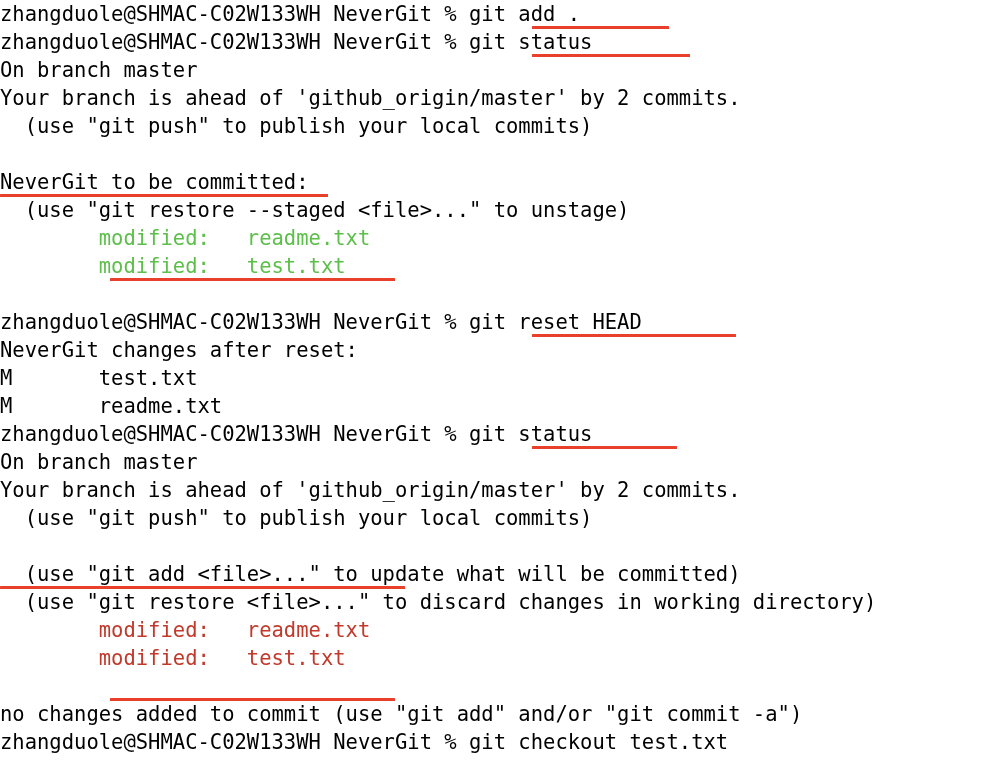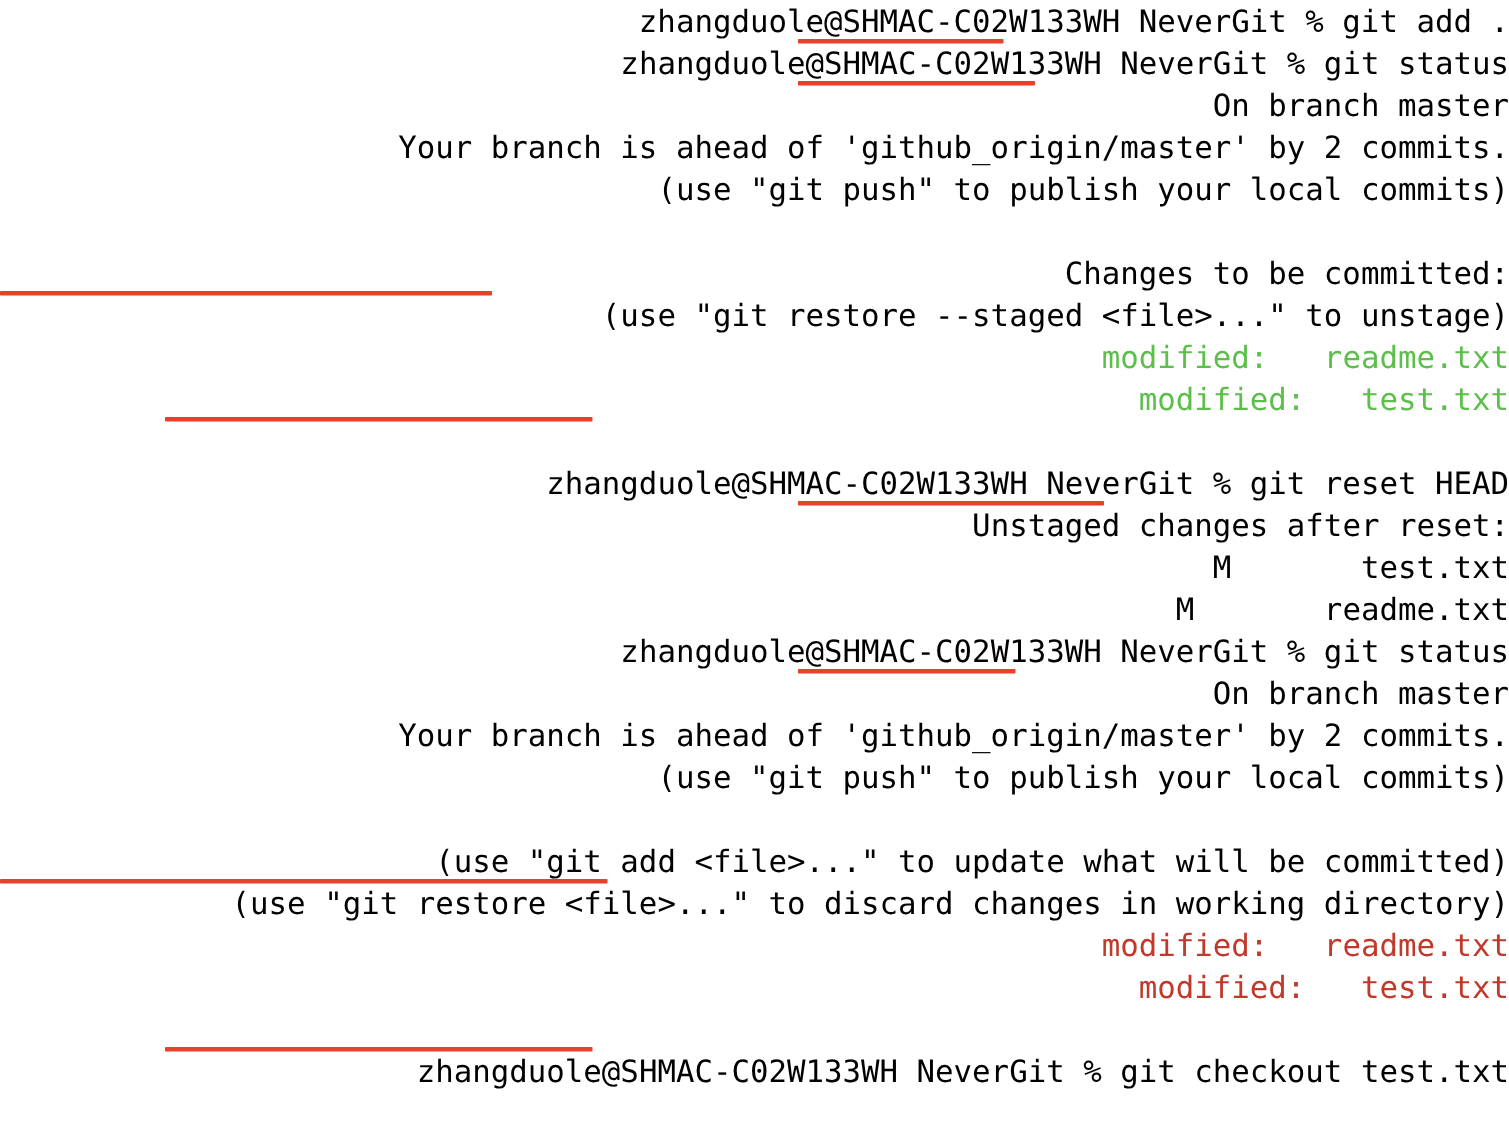--- a/index.html
+++ b/index.html
@@ -10,21 +10,20 @@
   }
   body {
     font-family: "DejaVu Sans Mono", "Liberation Mono", monospace;
   }
   #terminal {
     position: relative;
     width: 1006px;
     height: 764px;
     overflow: hidden;
     background: #ffffff;
-    text-align: right;
   }
   #lines {
     position: absolute;
     left: 0;
     top: 0;
     width: 1006px;
   }
   .line {
     position: relative;
     height: 28px;
@@ -50,39 +49,40 @@
 <body>
 
 <div id="terminal">
   <div id="lines">
       <div class="line"><span class="seg c-default">zhangduole@SHMAC-C02W133WH NeverGit % </span><span class="seg c-default">git add .</span></div>
       <div class="line"><span class="seg c-default">zhangduole@SHMAC-C02W133WH NeverGit % </span><span class="seg c-default">git status</span></div>
       <div class="line"><span class="seg c-default">On branch master</span></div>
       <div class="line"><span class="seg c-default">Your branch is ahead of 'github_origin/master' by 2 commits.</span></div>
       <div class="line"><span class="seg c-default">  (use "git push" to publish your local commits)</span></div>
       <div class="line"><span class="seg c-default"></span></div>
-      <div class="line"><span class="seg c-default">Changes to be committed:</span></div>
+      <div class="line"><span class="seg c-default">NeverGit to be committed:</span></div>
       <div class="line"><span class="seg c-default">  (use "git restore --staged &lt;file&gt;..." to unstage)</span></div>
       <div class="line"><span class="seg c-green">        modified:   readme.txt</span></div>
       <div class="line"><span class="seg c-green">        modified:   test.txt</span></div>
       <div class="line"><span class="seg c-default"></span></div>
       <div class="line"><span class="seg c-default">zhangduole@SHMAC-C02W133WH NeverGit % </span><span class="seg c-default">git reset HEAD</span></div>
-      <div class="line"><span class="seg c-default">Unstaged changes after reset:</span></div>
+      <div class="line"><span class="seg c-default">NeverGit changes after reset:</span></div>
       <div class="line"><span class="seg c-default">M	test.txt</span></div>
       <div class="line"><span class="seg c-default">M	readme.txt</span></div>
       <div class="line"><span class="seg c-default">zhangduole@SHMAC-C02W133WH NeverGit % </span><span class="seg c-default">git status</span></div>
       <div class="line"><span class="seg c-default">On branch master</span></div>
       <div class="line"><span class="seg c-default">Your branch is ahead of 'github_origin/master' by 2 commits.</span></div>
       <div class="line"><span class="seg c-default">  (use "git push" to publish your local commits)</span></div>
       <div class="line"><span class="seg c-default"></span></div>
       <div class="line"><span class="seg c-default">  (use "git add &lt;file&gt;..." to update what will be committed)</span></div>
       <div class="line"><span class="seg c-default">  (use "git restore &lt;file&gt;..." to discard changes in working directory)</span></div>
       <div class="line"><span class="seg c-red">        modified:   readme.txt</span></div>
       <div class="line"><span class="seg c-red">        modified:   test.txt</span></div>
       <div class="line"><span class="seg c-default"></span></div>
+      <div class="line"><span class="seg c-default">no changes added to commit (use "git add" and/or "git commit -a")</span></div>
       <div class="line"><span class="seg c-default">zhangduole@SHMAC-C02W133WH NeverGit % </span><span class="seg c-default">git checkout test.txt</span></div>
     </div>
   <div id="annotations">
       <div class="underline" style="left: 532px; top: 26px; width: 137px; background: rgb(232, 64, 42);"></div>
       <div class="underline" style="left: 532px; top: 54px; width: 158px; background: rgb(232, 64, 42);"></div>
       <div class="underline" style="left: 0px; top: 194px; width: 328px; background: rgb(232, 64, 42);"></div>
       <div class="underline" style="left: 110px; top: 278px; width: 285px; background: rgb(232, 64, 42);"></div>
       <div class="underline" style="left: 532px; top: 334px; width: 204px; background: rgb(232, 64, 42);"></div>
       <div class="underline" style="left: 532px; top: 446px; width: 145px; background: rgb(232, 64, 42);"></div>
       <div class="underline" style="left: 0px; top: 586px; width: 405px; background: rgb(232, 64, 42);"></div>

